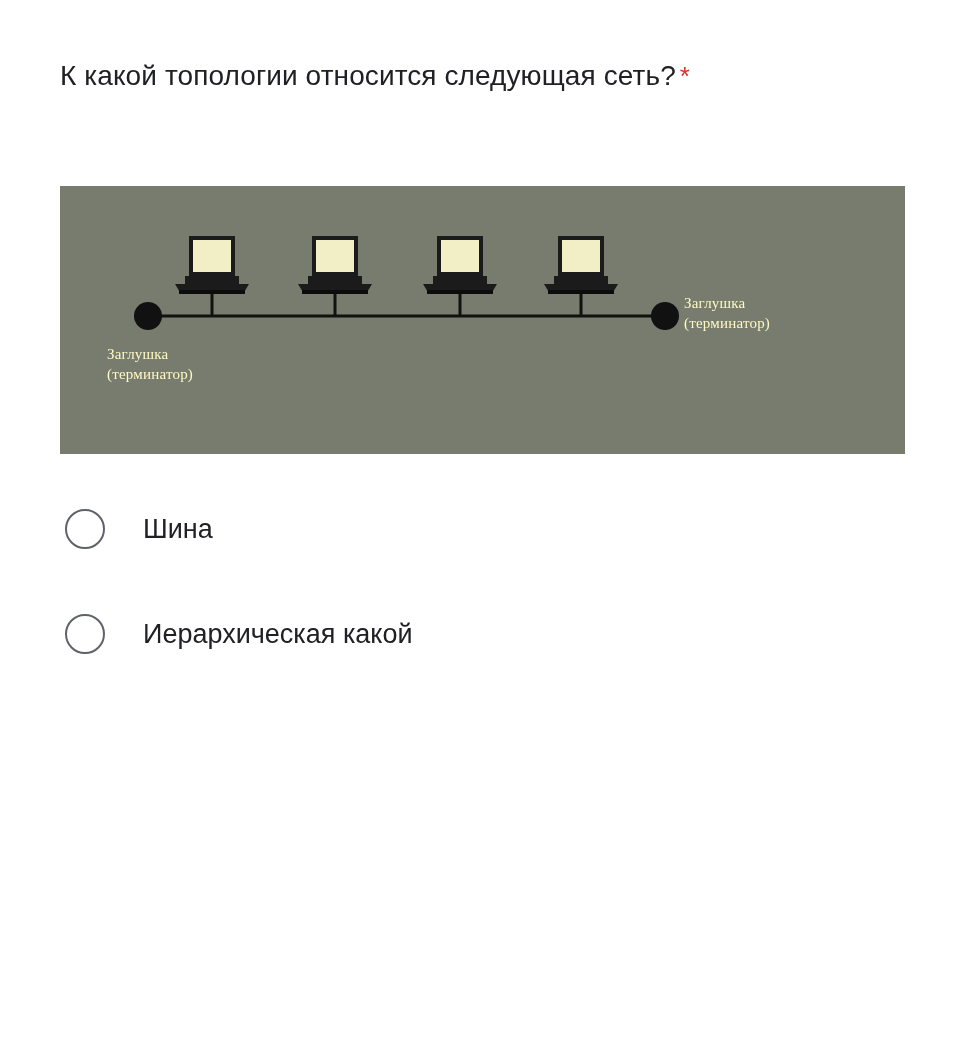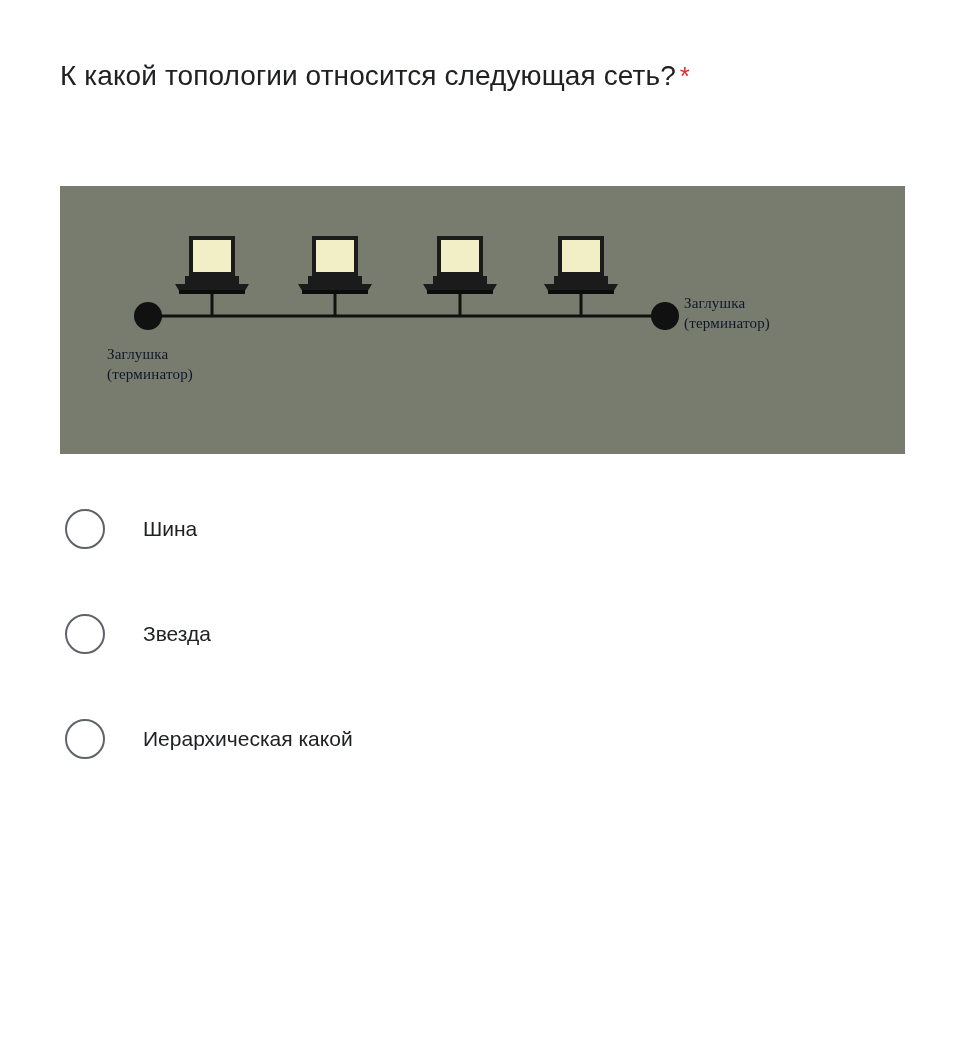--- a/index.html
+++ b/index.html
@@ -46,21 +46,21 @@
   }
   .diagram {
     position: absolute;
     inset: 0;
   }
   .label-term {
     position: absolute;
     font-family: "Liberation Serif", serif;
     font-size: 15px;
     line-height: 20px;
-    color: #0f172a;
+    color: #fef9c3;
     letter-spacing: 0.2px;
     white-space: nowrap;
   }
   .label-term.right {
     left: 624px;
     top: 107px;
   }
   .label-term.left {
     left: 47px;
     top: 158px;
@@ -77,21 +77,21 @@
   .radio {
     width: 40px;
     height: 40px;
     border: 2px solid #5f6368;
     border-radius: 50%;
     box-sizing: border-box;
     flex: 0 0 auto;
     margin-left: 5px;
   }
   .option-label {
-    font-size: 21px;
+    font-size: 27px;
     line-height: 32px;
     color: #202124;
     margin-left: 38px;
     white-space: nowrap;
   }
 </style>
 </head>
 <body>
 
 <div class="page">
@@ -155,21 +155,17 @@
     </div>
   </div>
 
   <div class="options">
     <div class="option-row">
       <span class="radio"></span>
       <span class="option-label">Шина</span>
     </div>
     <div class="option-row">
       <span class="radio"></span>
-      <span class="option-label">Звезда</span>
-    </div>
-    <div class="option-row">
-      <span class="radio"></span>
       <span class="option-label">Иерархическая какой</span>
     </div>
   </div>
 
 </div>
 
 </body></html>

